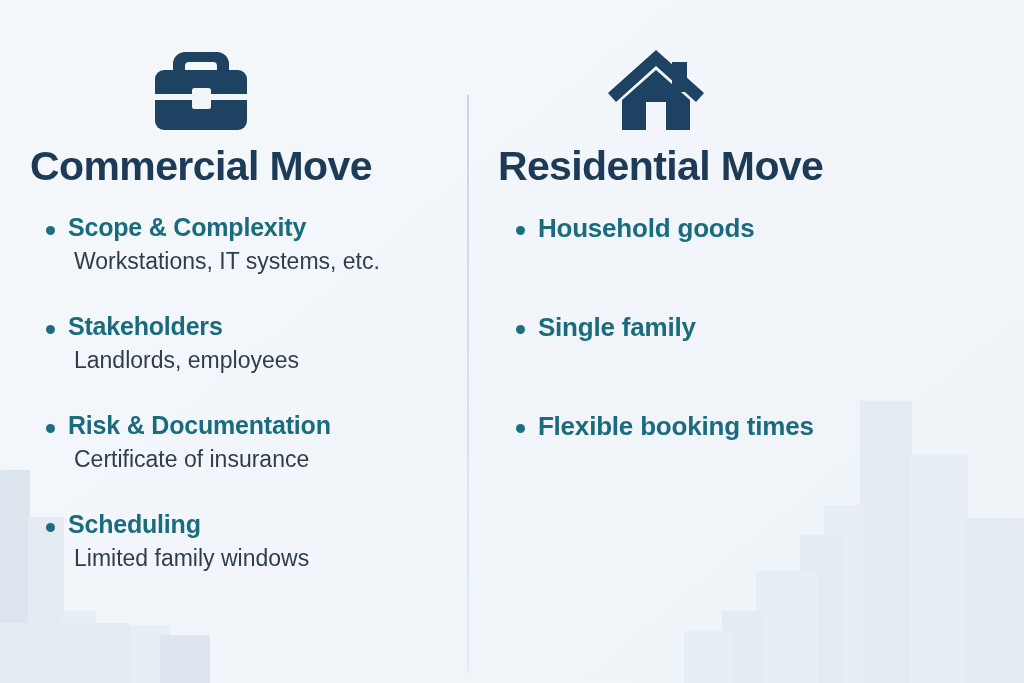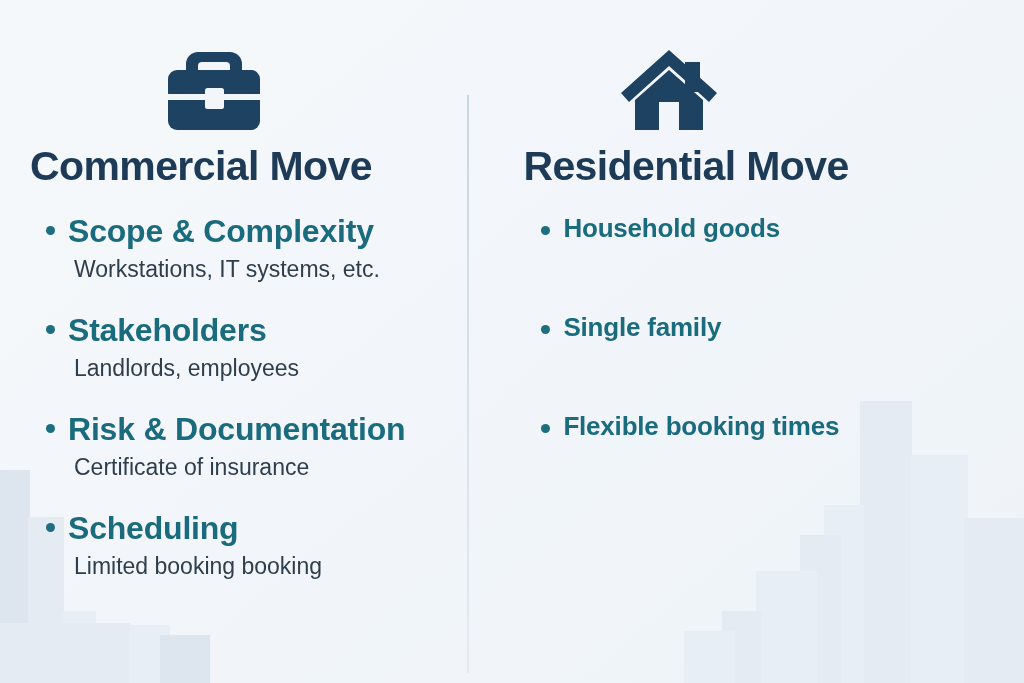--- a/index.html
+++ b/index.html
@@ -114,21 +114,21 @@
     position: absolute;
     left: 18px;
     top: 13px;
     width: 9px;
     height: 9px;
     border-radius: 50%;
     background: #1d6e80;
   }
   .bullet-title {
     display: block;
-    font-size: 32px;
+    font-size: 25px;
     font-weight: bold;
     color: #1a6b7d;
     line-height: 1.18;
     letter-spacing: -0.2px;
     white-space: nowrap;
   }
   .bullet-sub {
     display: block;
     font-size: 23px;
     font-weight: normal;
@@ -195,21 +195,21 @@
           <span class="bullet-sub">Landlords, employees</span>
         </li>
         <li>
           <span class="dot"></span>
           <span class="bullet-title">Risk &amp; Documentation</span>
           <span class="bullet-sub">Certificate of insurance</span>
         </li>
         <li>
           <span class="dot"></span>
           <span class="bullet-title">Scheduling</span>
-          <span class="bullet-sub">Limited booking booking</span>
+          <span class="bullet-sub">Limited family windows</span>
         </li>
       </ul>
     </div>
 
     <div class="column col-residential">
 
       <div class="icon-wrap">
         <svg width="104" height="92" viewBox="0 0 104 92">
           <rect x="68" y="18" width="15" height="30" fill="#1d4262"></rect>
           <path d="M52 6 L100 49 L92 58 L52 22 L12 58 L4 49 Z" fill="#1d4262"></path>

